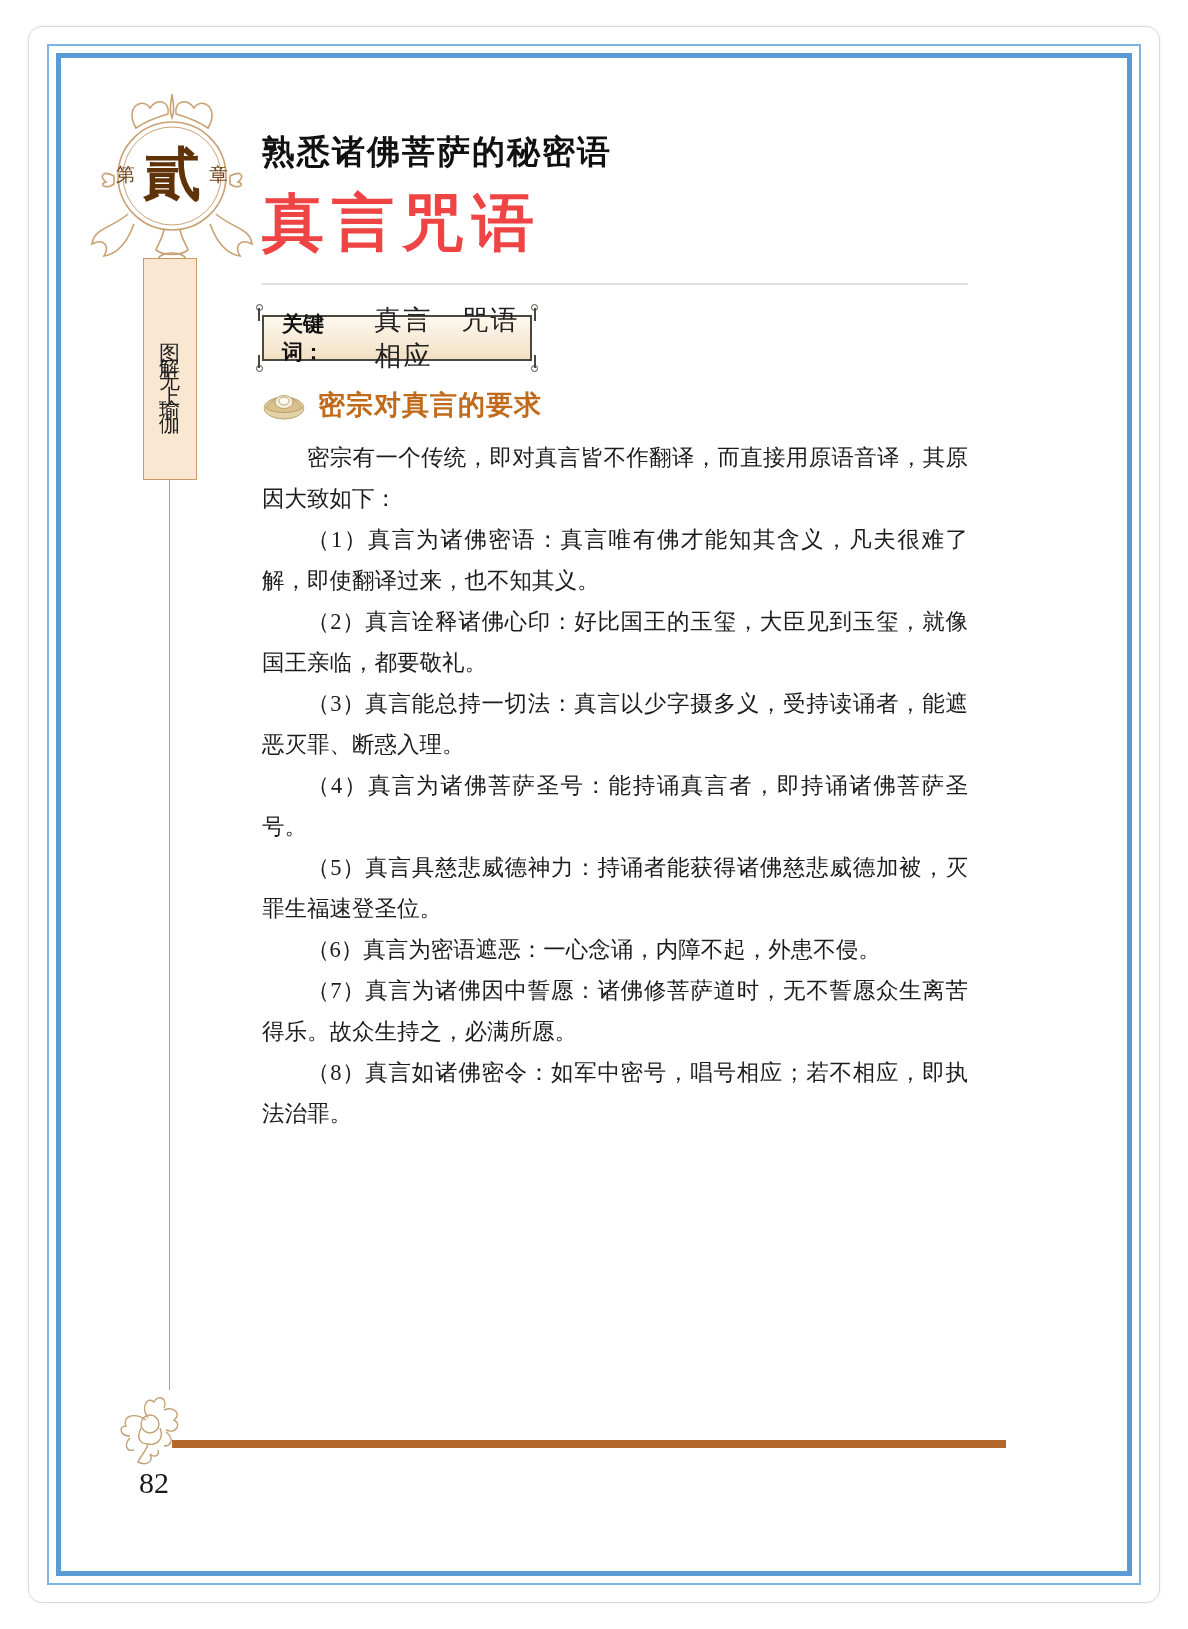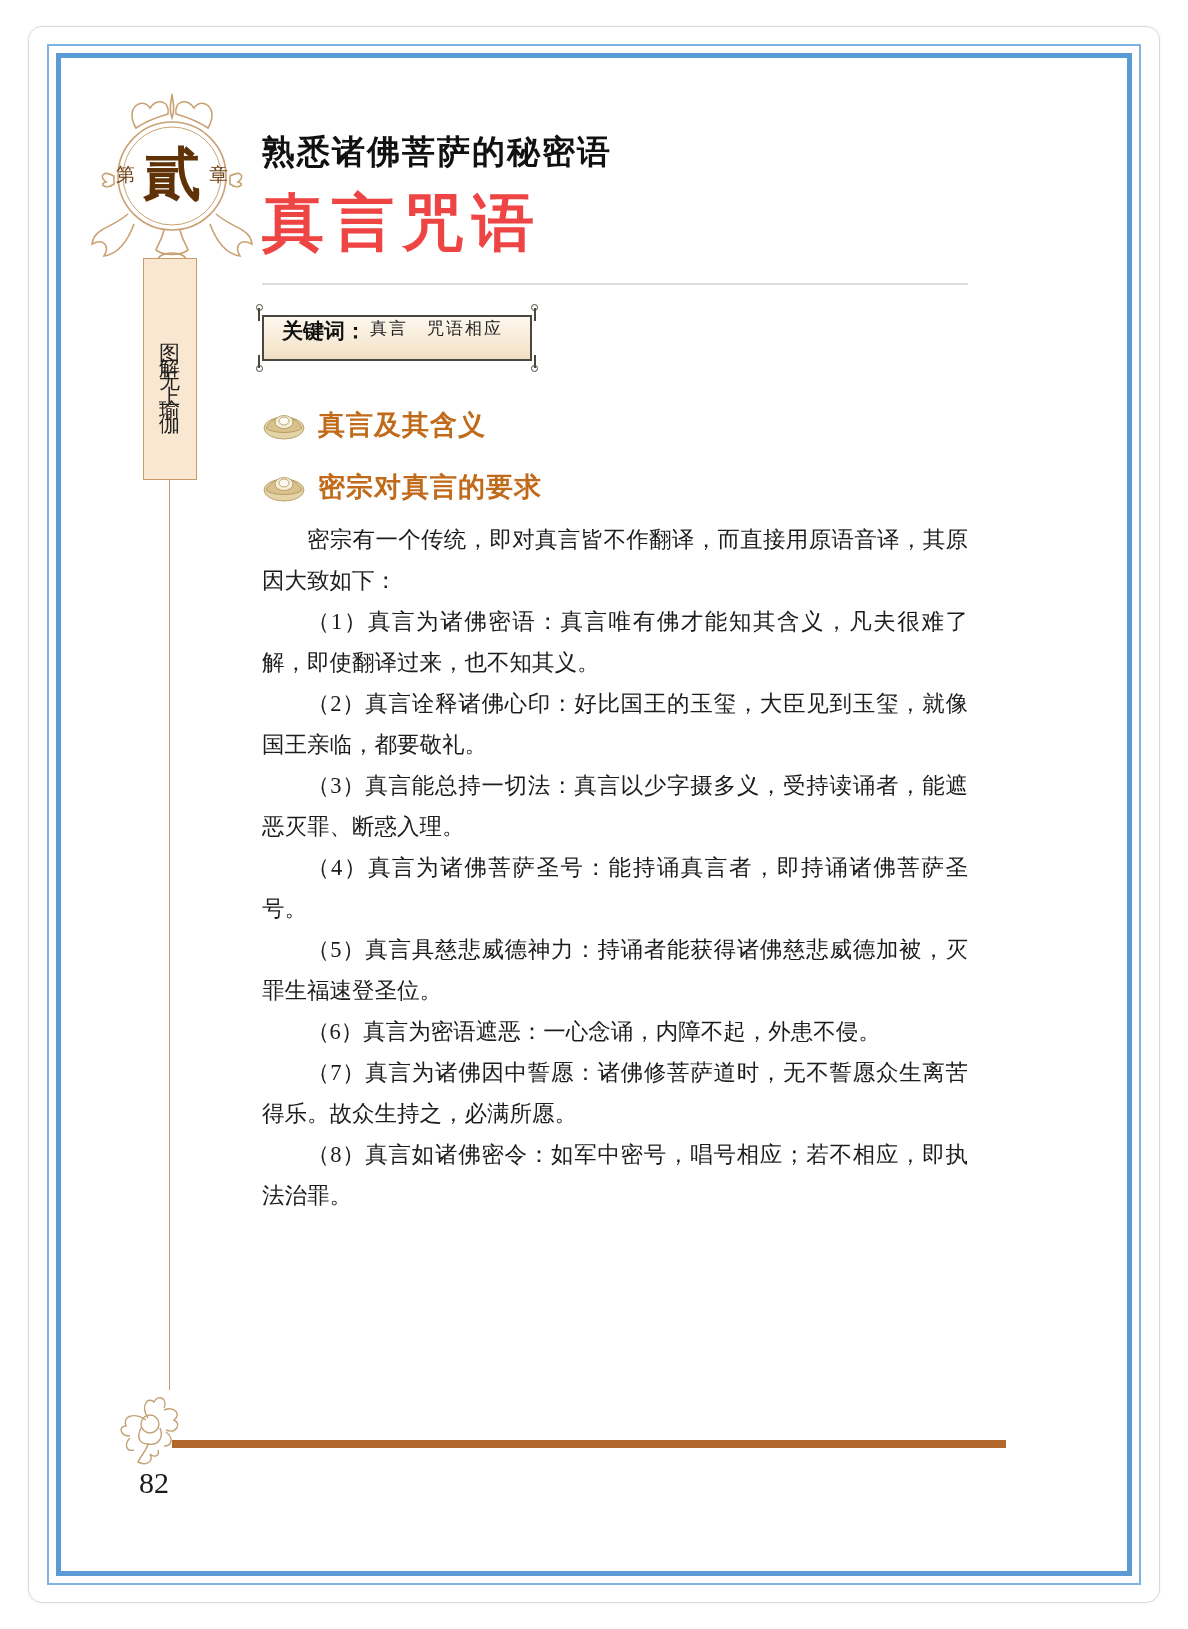--- a/index.html
+++ b/index.html
@@ -65,24 +65,24 @@
   }
   .divider {
     margin-top:26px; height:2px; background:#8f8f8f; border-bottom:2px solid #dedede;
   }
 
   
   .kw-box {
     position:relative; margin-top:30px; width:270px; height:46px;
     border:2px solid #4a473e;
     background:linear-gradient(180deg,#fdf8ee 0%,#f6e8d2 70%,#f1dfc2 100%);
-    display:flex; align-items:flex-start; padding-left:18px;
+    display:flex; align-items:center; padding-left:18px;gap:24px;
   }
   .kw-label { font-family:"Liberation Sans",sans-serif; font-weight:bold; font-size:21px; color:#111; }
-  .kw-values { font-size:17px; color:#222; margin-left:4px; letter-spacing:2px; }
+  .kw-values { font-size:27px; color:#222; margin-left:4px; letter-spacing:2px; }
   .curl { position:absolute; width:11px; height:13px; }
   .curl::after { content:""; position:absolute; width:5px; height:5px; border:1.5px solid #4a473e; border-radius:50%; }
   .curl.tl { left:-6px; top:-9px; border-left:2px solid #4a473e; }
   .curl.tl::after { left:-4px; top:-4px; }
   .curl.tr { right:-6px; top:-9px; border-right:2px solid #4a473e; }
   .curl.tr::after { right:-4px; top:-4px; }
   .curl.bl { left:-6px; bottom:-9px; border-left:2px solid #4a473e; }
   .curl.bl::after { left:-4px; bottom:-4px; }
   .curl.br { right:-6px; bottom:-9px; border-right:2px solid #4a473e; }
   .curl.br::after { right:-4px; bottom:-4px; }
@@ -154,31 +154,20 @@
 
     <div class="kw-box">
       <span class="curl tl"></span>
       <span class="curl tr"></span>
       <span class="curl bl"></span>
       <span class="curl br"></span>
       <span class="kw-label">关键词：</span>
       <span class="kw-values">真言　咒语相应</span>
     </div>
 
-    <div class="sec-head first">
-      <svg class="lotus-icon" viewBox="0 0 44 34">
-        <g stroke="#b09457" stroke-width="0.8">
-          <ellipse cx="22" cy="20" rx="20" ry="11" fill="#e3d3a8"></ellipse>
-          <path d="M4 20 C8 12,14 10,22 10 C30 10,36 12,40 20 C34 26,10 26,4 20 Z" fill="#d8c18c"></path>
-          <ellipse cx="22" cy="14" rx="9" ry="6.5" fill="#f6efdd"></ellipse>
-          <ellipse cx="22" cy="13" rx="5" ry="4" fill="#fdfaf2"></ellipse>
-        </g>
-      </svg>
-      <span class="sec-title">真言及其含义</span>
-    </div>
 
     <div class="sec-head second">
       <svg class="lotus-icon" viewBox="0 0 44 34">
         <g stroke="#b09457" stroke-width="0.8">
           <ellipse cx="22" cy="20" rx="20" ry="11" fill="#e3d3a8"></ellipse>
           <path d="M4 20 C8 12,14 10,22 10 C30 10,36 12,40 20 C34 26,10 26,4 20 Z" fill="#d8c18c"></path>
           <ellipse cx="22" cy="14" rx="9" ry="6.5" fill="#f6efdd"></ellipse>
           <ellipse cx="22" cy="13" rx="5" ry="4" fill="#fdfaf2"></ellipse>
         </g>
       </svg>

